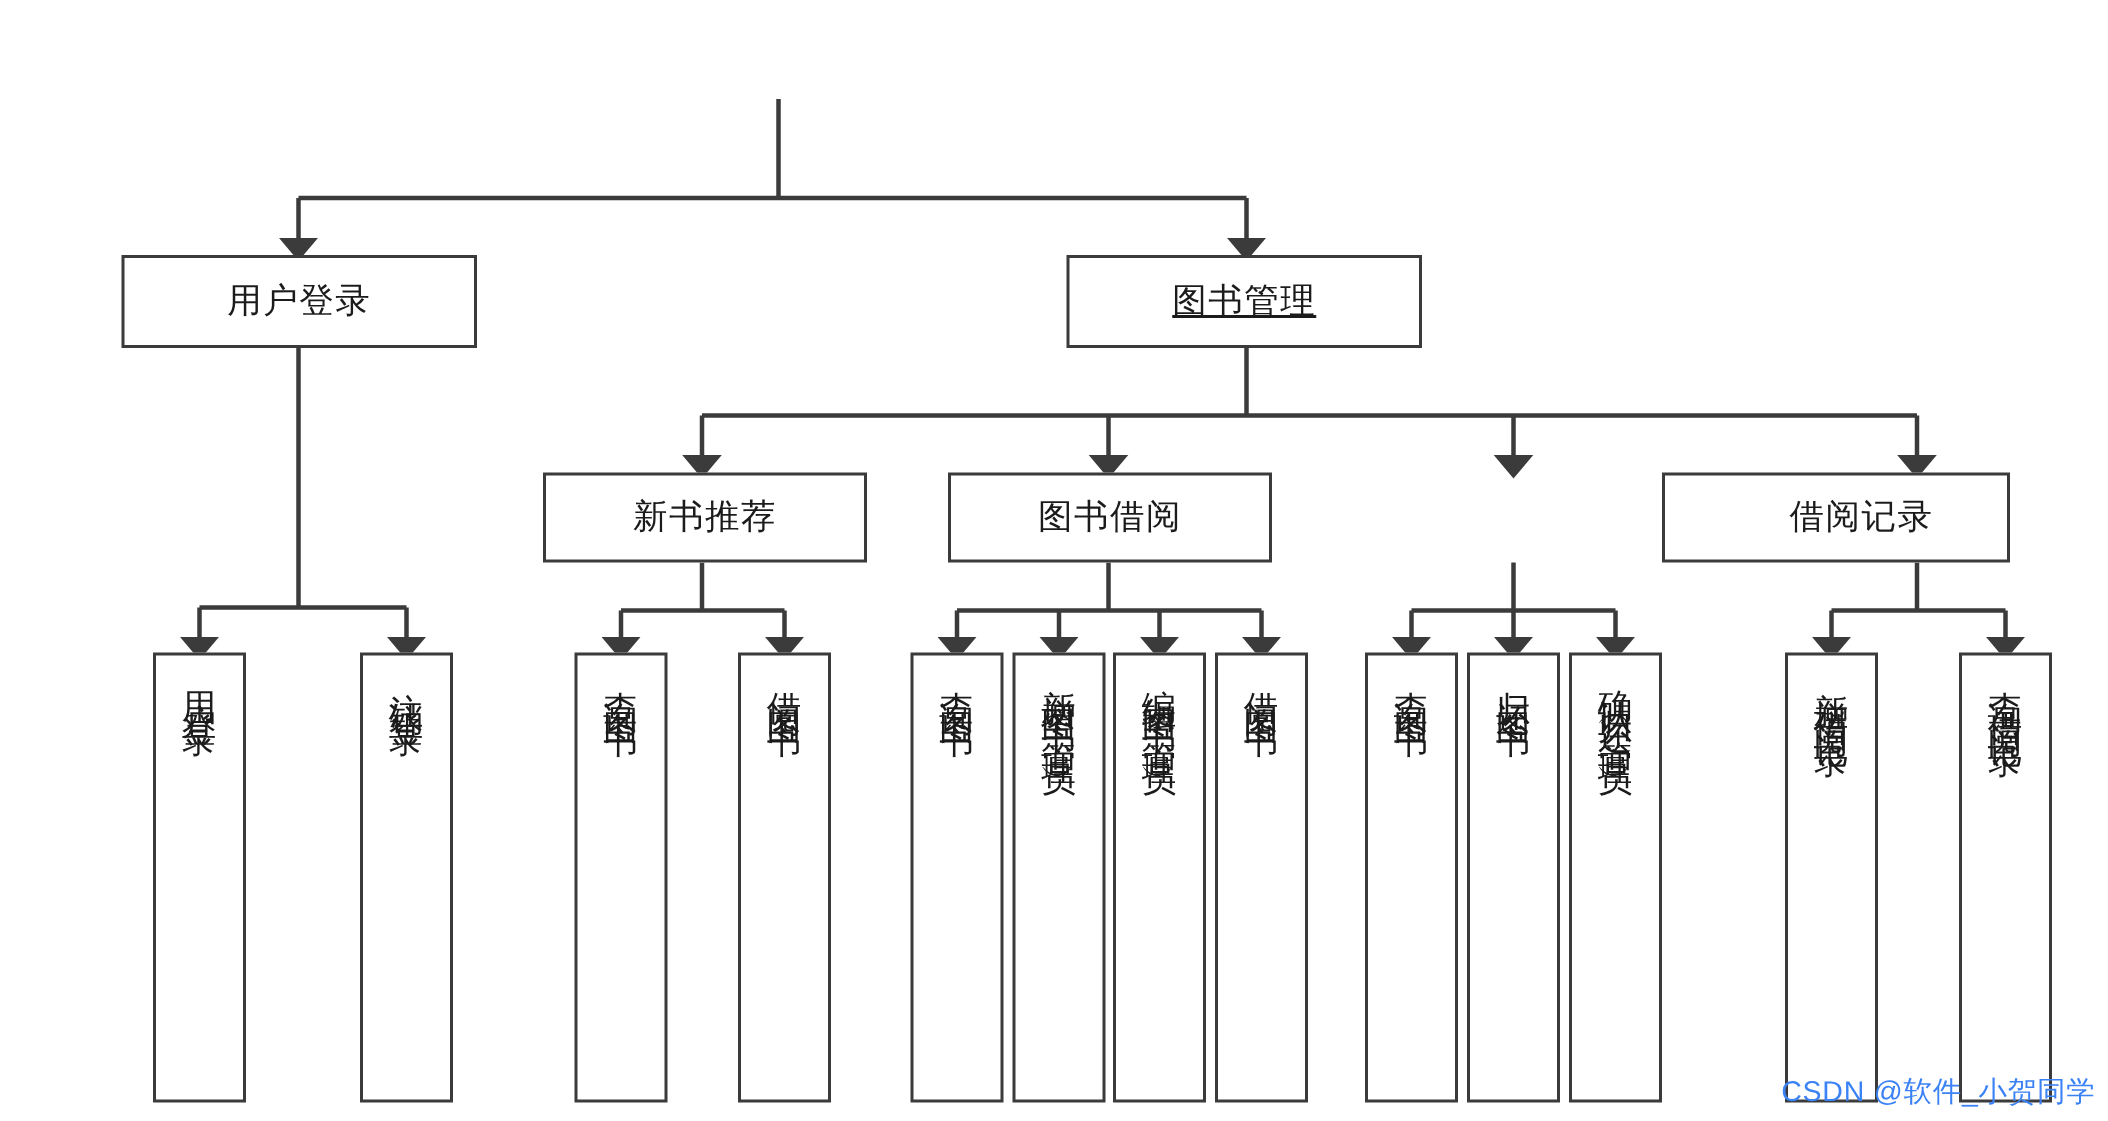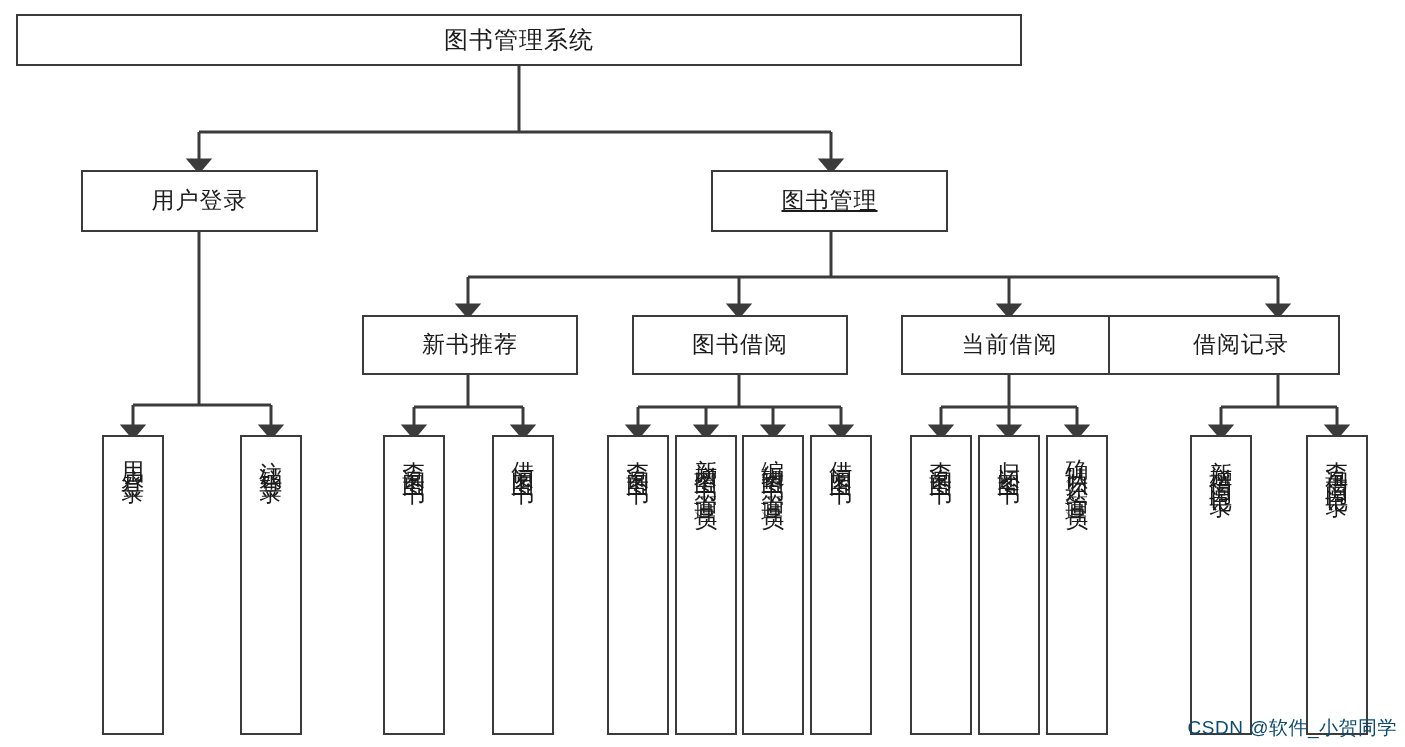--- a/index.html
+++ b/index.html
@@ -59,21 +59,21 @@
   }
   .node-label {
     display: block;
     white-space: nowrap;
   }
   .watermark {
     position: absolute;
     right: 8px;
     bottom: 6px;
     font-size: 19px;
-    color: #0c4a6e;
+    color: #3b82f6;
     letter-spacing: 0.5px;
     white-space: nowrap;
     user-select: none;
   }
 </style>
 </head>
 <body>
 
 <div id="diagram-canvas">
 
@@ -120,43 +120,37 @@
       <path d="M1009,407 L1009,428" marker-end="url(#arw)"></path>
       <path d="M1077,407 L1077,428" marker-end="url(#arw)"></path>
 
       <path d="M1278,375 L1278,407"></path>
       <path d="M1221,407 L1337,407"></path>
       <path d="M1221,407 L1221,428" marker-end="url(#arw)"></path>
       <path d="M1337,407 L1337,428" marker-end="url(#arw)"></path>
     </g>
   </svg>
 
-  <div class="node node-h node-root" style="left:16px; top:14px; width:1006px; height:52px;">
-    <span class="node-label">图书管理系统</span>
-  </div>
 
   <div class="node node-h" style="left:81px; top:170px; width:237px; height:62px;">
     <span class="node-label">用户登录</span>
   </div>
 
   <div class="node node-h" style="left:711px; top:170px; width:237px; height:62px;text-decoration:underline;">
     <span class="node-label">图书管理</span>
   </div>
 
   <div class="node node-h" style="left:362px; top:315px; width:216px; height:60px;justify-content:center;">
     <span class="node-label">新书推荐</span>
   </div>
 
   <div class="node node-h" style="left:632px; top:315px; width:216px; height:60px;">
     <span class="node-label">图书借阅</span>
   </div>
 
-  <div class="node node-h" style="left:901px; top:315px; width:217px; height:60px;">
-    <span class="node-label">当前借阅</span>
-  </div>
 
   <div class="node node-h" style="left:1108px; top:315px; width:232px; height:60px;padding-left:34px;">
     <span class="node-label">借阅记录</span>
   </div>
 
   <div class="node node-v" style="left:102px; top:435px; width:62px; height:300px;">
     <span class="node-label">用户登录</span>
   </div>
 
   <div class="node node-v" style="left:240px; top:435px; width:62px; height:300px;">

